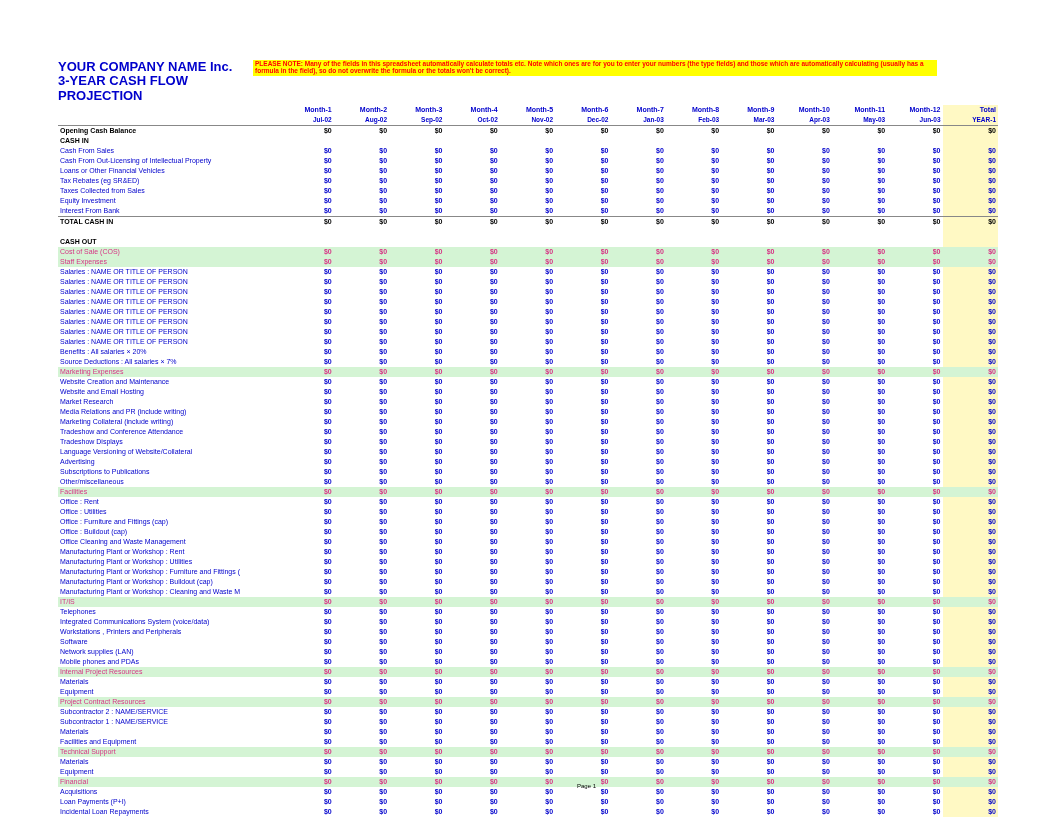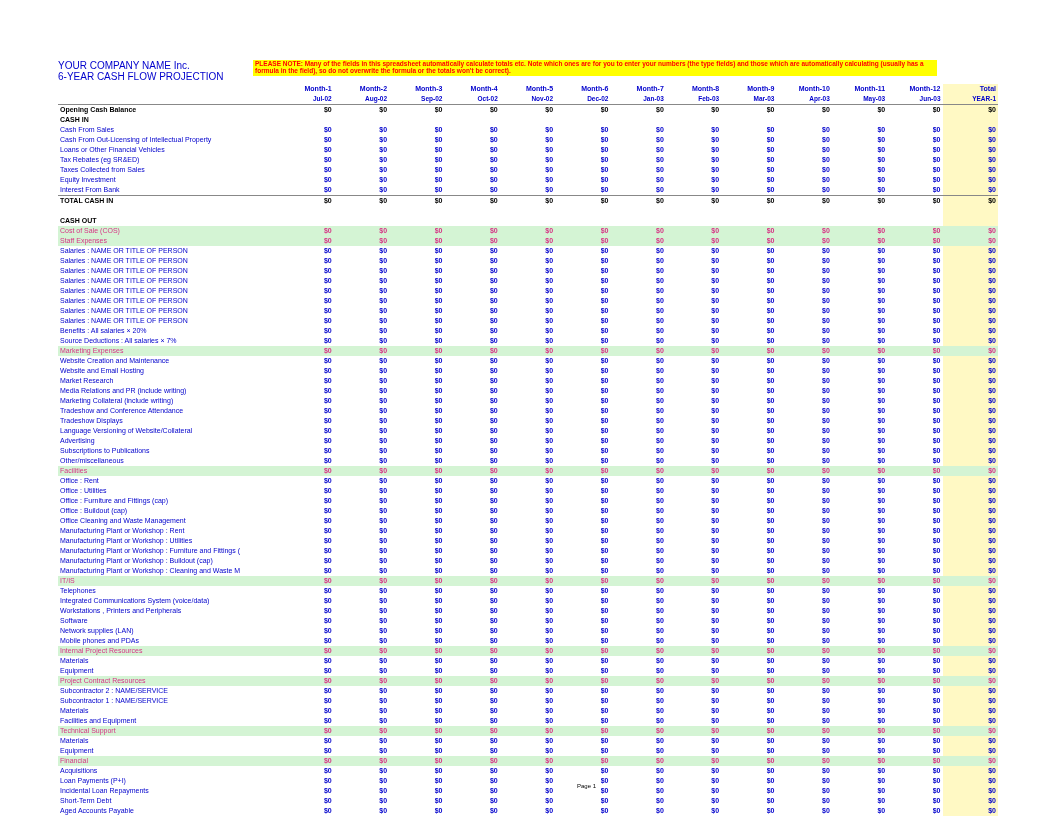--- a/index.html
+++ b/index.html
@@ -11,21 +11,21 @@
   }
   .page {
     width: 1057px;
     height: 817px;
     position: relative;
     padding: 60px 40px 20px 58px;
     box-sizing: border-box;
   }
   .header-row { display:flex; align-items:flex-start; }
   .title-block { width:195px; }
-  .title-line { color:#0000cc; font-weight:normal; font-size:10px; line-height:1.1; }
+  .title-line { color:#0000cc; font-weight:bold; font-size:13px; line-height:1.1; }
   .note-block {
     background:#ffff00;
     color:#ff0000;
     font-size:6.5px;
     font-weight:bold;
     line-height:1.05;
     padding:1px 2px;
     width:680px;
   }
   table.grid {
@@ -61,21 +61,21 @@
   tr.border-top td { border-top:1px solid #888; }
   .footer { position:absolute; bottom:28px; width:100%; text-align:center; font-size:6px; color:#000;}
 </style>
 </head>
 <body>
 
 <div class="page">
   <div class="header-row">
     <div class="title-block">
       <div class="title-line">YOUR COMPANY NAME Inc.</div>
-      <div class="title-line">6-YEAR CASH FLOW PROJECTION</div>
+      <div class="title-line">3-YEAR CASH FLOW PROJECTION</div>
     </div>
     <div class="note-block">PLEASE NOTE: Many of the fields in this spreadsheet automatically calculate totals etc. Note which ones are for you to enter your numbers (the type fields) and those which are automatically calculating (usually has a formula in the field), so do not overwrite the formula or the totals won't be correct).</div>
   </div>
 
   <table class="grid">
     <colgroup>
       <col class="label">
       <col class="m">
         <col class="m">
         <col class="m">

